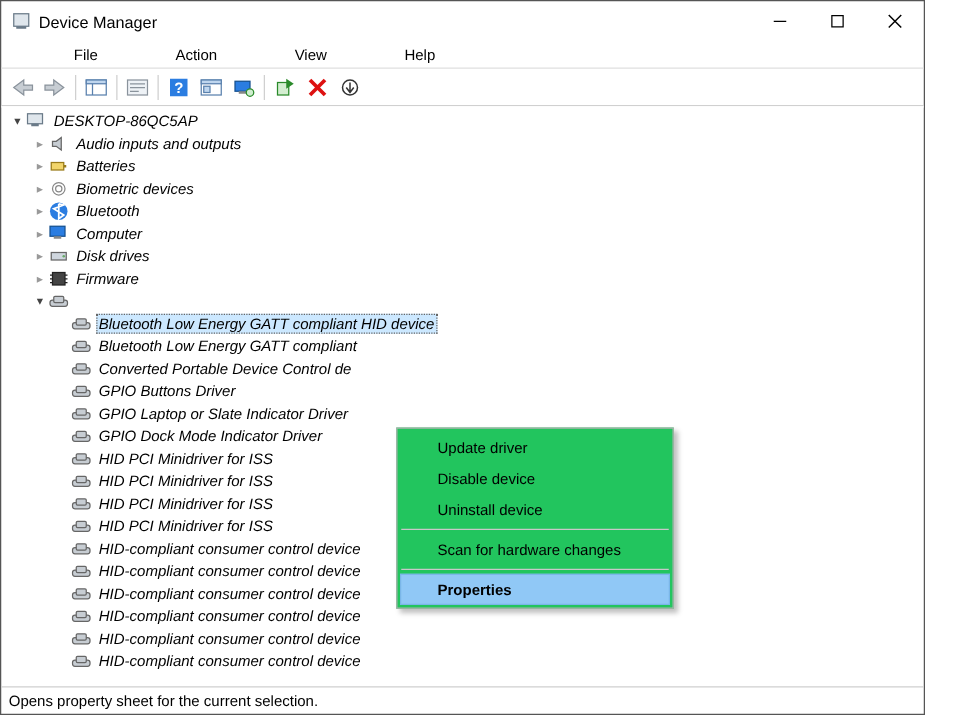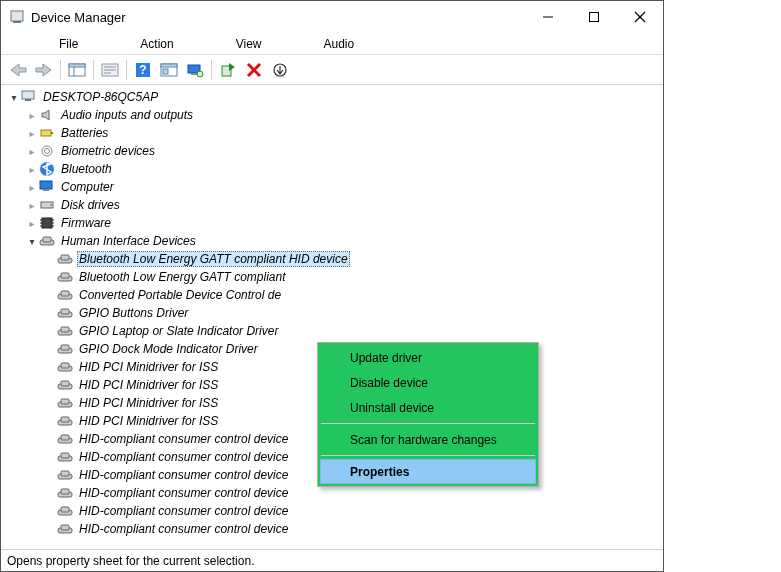--- a/index.html
+++ b/index.html
@@ -1,18 +1,18 @@
 <!DOCTYPE html>
 <html><head>
 <meta charset="utf-8">
 <style>
 * { box-sizing: border-box; margin: 0; padding: 0; font-family: "Segoe UI", Tahoma, sans-serif; font-size: 12px; }
 html, body { width: 781px; height: 572px; background: #fff; overflow: hidden; }
 
-.window { width: 664px; height: 572px; border: 1px solid #555; display: flex; flex-direction: column; background: #fff; position: relative; }
+.window { width: 740px; height: 572px; border: 1px solid #555; display: flex; flex-direction: column; background: #fff; position: relative; }
 
 
 .titlebar { height: 32px; display: flex; align-items: center; padding-left: 8px; }
 .titlebar .app-icon { width: 16px; height: 16px; margin-right: 6px; }
 .titlebar .title { flex: 1; font-size: 13px; }
 .titlebar .winbtns { display: flex; height: 100%; }
 .titlebar .winbtn { width: 46px; display: flex; align-items: center; justify-content: center; cursor: default; }
 .titlebar .winbtn svg { width: 12px; height: 12px; }
 
 
@@ -86,21 +86,21 @@
             <line x1="11" y1="1" x2="1" y2="11" stroke="#000" stroke-width="1.2"></line>
           </svg>
         </div>
     </div>
   </div>
 
   <div class="menubar">
     <div class="menu-item">File</div>
     <div class="menu-item">Action</div>
     <div class="menu-item">View</div>
-    <div class="menu-item">Audio</div>
+    <div class="menu-item">Help</div>
   </div>
 
   <div class="toolbar">
     <div class="tbtn">
         <svg width="18" height="16" viewBox="0 0 18 16">
           <path d="M10 2 L2 8 L10 14 L10 10 L17 10 L17 6 L10 6 Z" fill="#c7cdd3" stroke="#8a939c"></path>
         </svg>
       </div>
     <div class="tbtn">
         <svg width="18" height="16" viewBox="0 0 18 16">
@@ -236,21 +236,20 @@
                 <line x1="13" y1="11" x2="15" y2="11" stroke="#222"></line>
               </svg></span>
             <span class="label">Firmware</span>
           </div>
           <div class="node d1">
             <span class="arrow open"></span>
             <span class="icon"><svg viewBox="0 0 16 16">
                 <rect x="1" y="7" width="14" height="5" rx="2" fill="#c7cdd3" stroke="#666"></rect>
                 <rect x="4" y="4" width="8" height="5" rx="1" fill="#c7cdd3" stroke="#666"></rect>
               </svg></span>
-            <span class="label">Human Interface Devices</span>
           </div>
           <div class="node d2 selected">
             <span class="arrow none"></span>
             <span class="icon"><svg viewBox="0 0 16 16">
                 <rect x="1" y="7" width="14" height="5" rx="2" fill="#c7cdd3" stroke="#666"></rect>
                 <rect x="4" y="4" width="8" height="5" rx="1" fill="#c7cdd3" stroke="#666"></rect>
               </svg></span>
             <span class="label">Bluetooth Low Energy GATT compliant HID device</span>
           </div>
           <div class="node d2">

